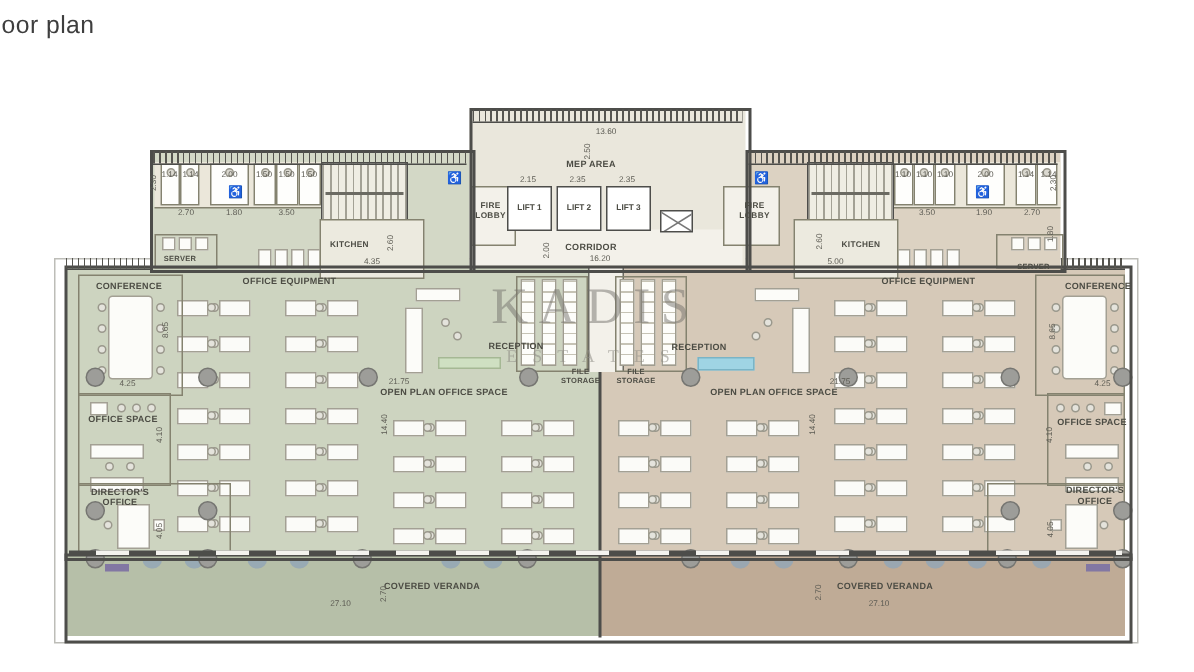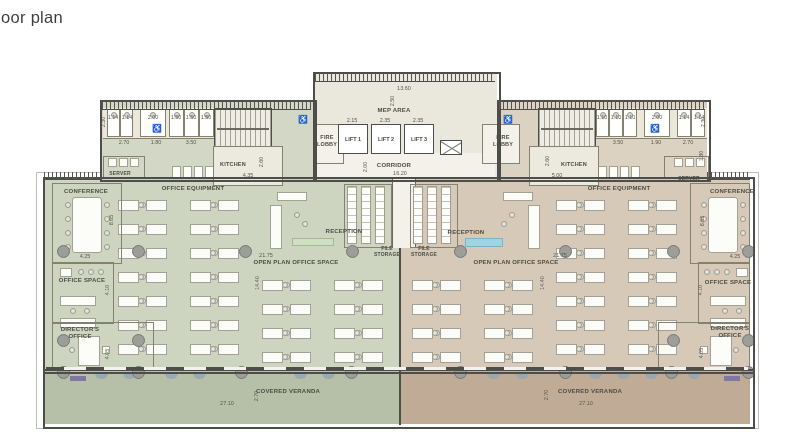--- a/index.html
+++ b/index.html
@@ -178,20 +178,24 @@
     <div class="lbl" style="left:516px;top:263px">OPEN PLAN OFFICE SPACE</div>
     <div class="lbl" style="left:288px;top:392px">COVERED VERANDA</div>
     <div class="lbl" style="left:590px;top:392px">COVERED VERANDA</div>
     <div class="lbl" style="left:86px;top:192px">CONFERENCE</div>
     <div class="lbl" style="left:732px;top:192px">CONFERENCE</div>
     <div class="lbl" style="left:82px;top:281px">OFFICE SPACE</div>
     <div class="lbl" style="left:728px;top:283px">OFFICE SPACE</div>
     <div class="lbl wrap" style="left:80px;top:333px;width:46px">DIRECTOR'S OFFICE</div>
     <div class="lbl wrap" style="left:730px;top:332px;width:46px">DIRECTOR'S OFFICE</div>
 
+    <div class="wm">
+      <div class="wm-k">KADIS</div>
+      <div class="wm-e">ESTATES</div>
+    </div>
 
   <span class="dim" style="left: 404px; top: 89px;">13.60</span>
       <span class="dim vert" style="left: 393px; top: 101px;">2.50</span>
       <span class="dim" style="left: 352px; top: 121px;">2.15</span>
       <span class="dim" style="left: 385px; top: 121px;">2.35</span>
       <span class="dim" style="left: 418px; top: 121px;">2.35</span>
       <span class="dim vert" style="left: 366px; top: 167px;">2.00</span>
       <span class="dim" style="left: 400px; top: 174px;">16.20</span>
       <span class="dim" style="left: 113px; top: 118px;">1.14</span>
       <span class="dim" style="left: 127px; top: 118px;">1.14</span>

